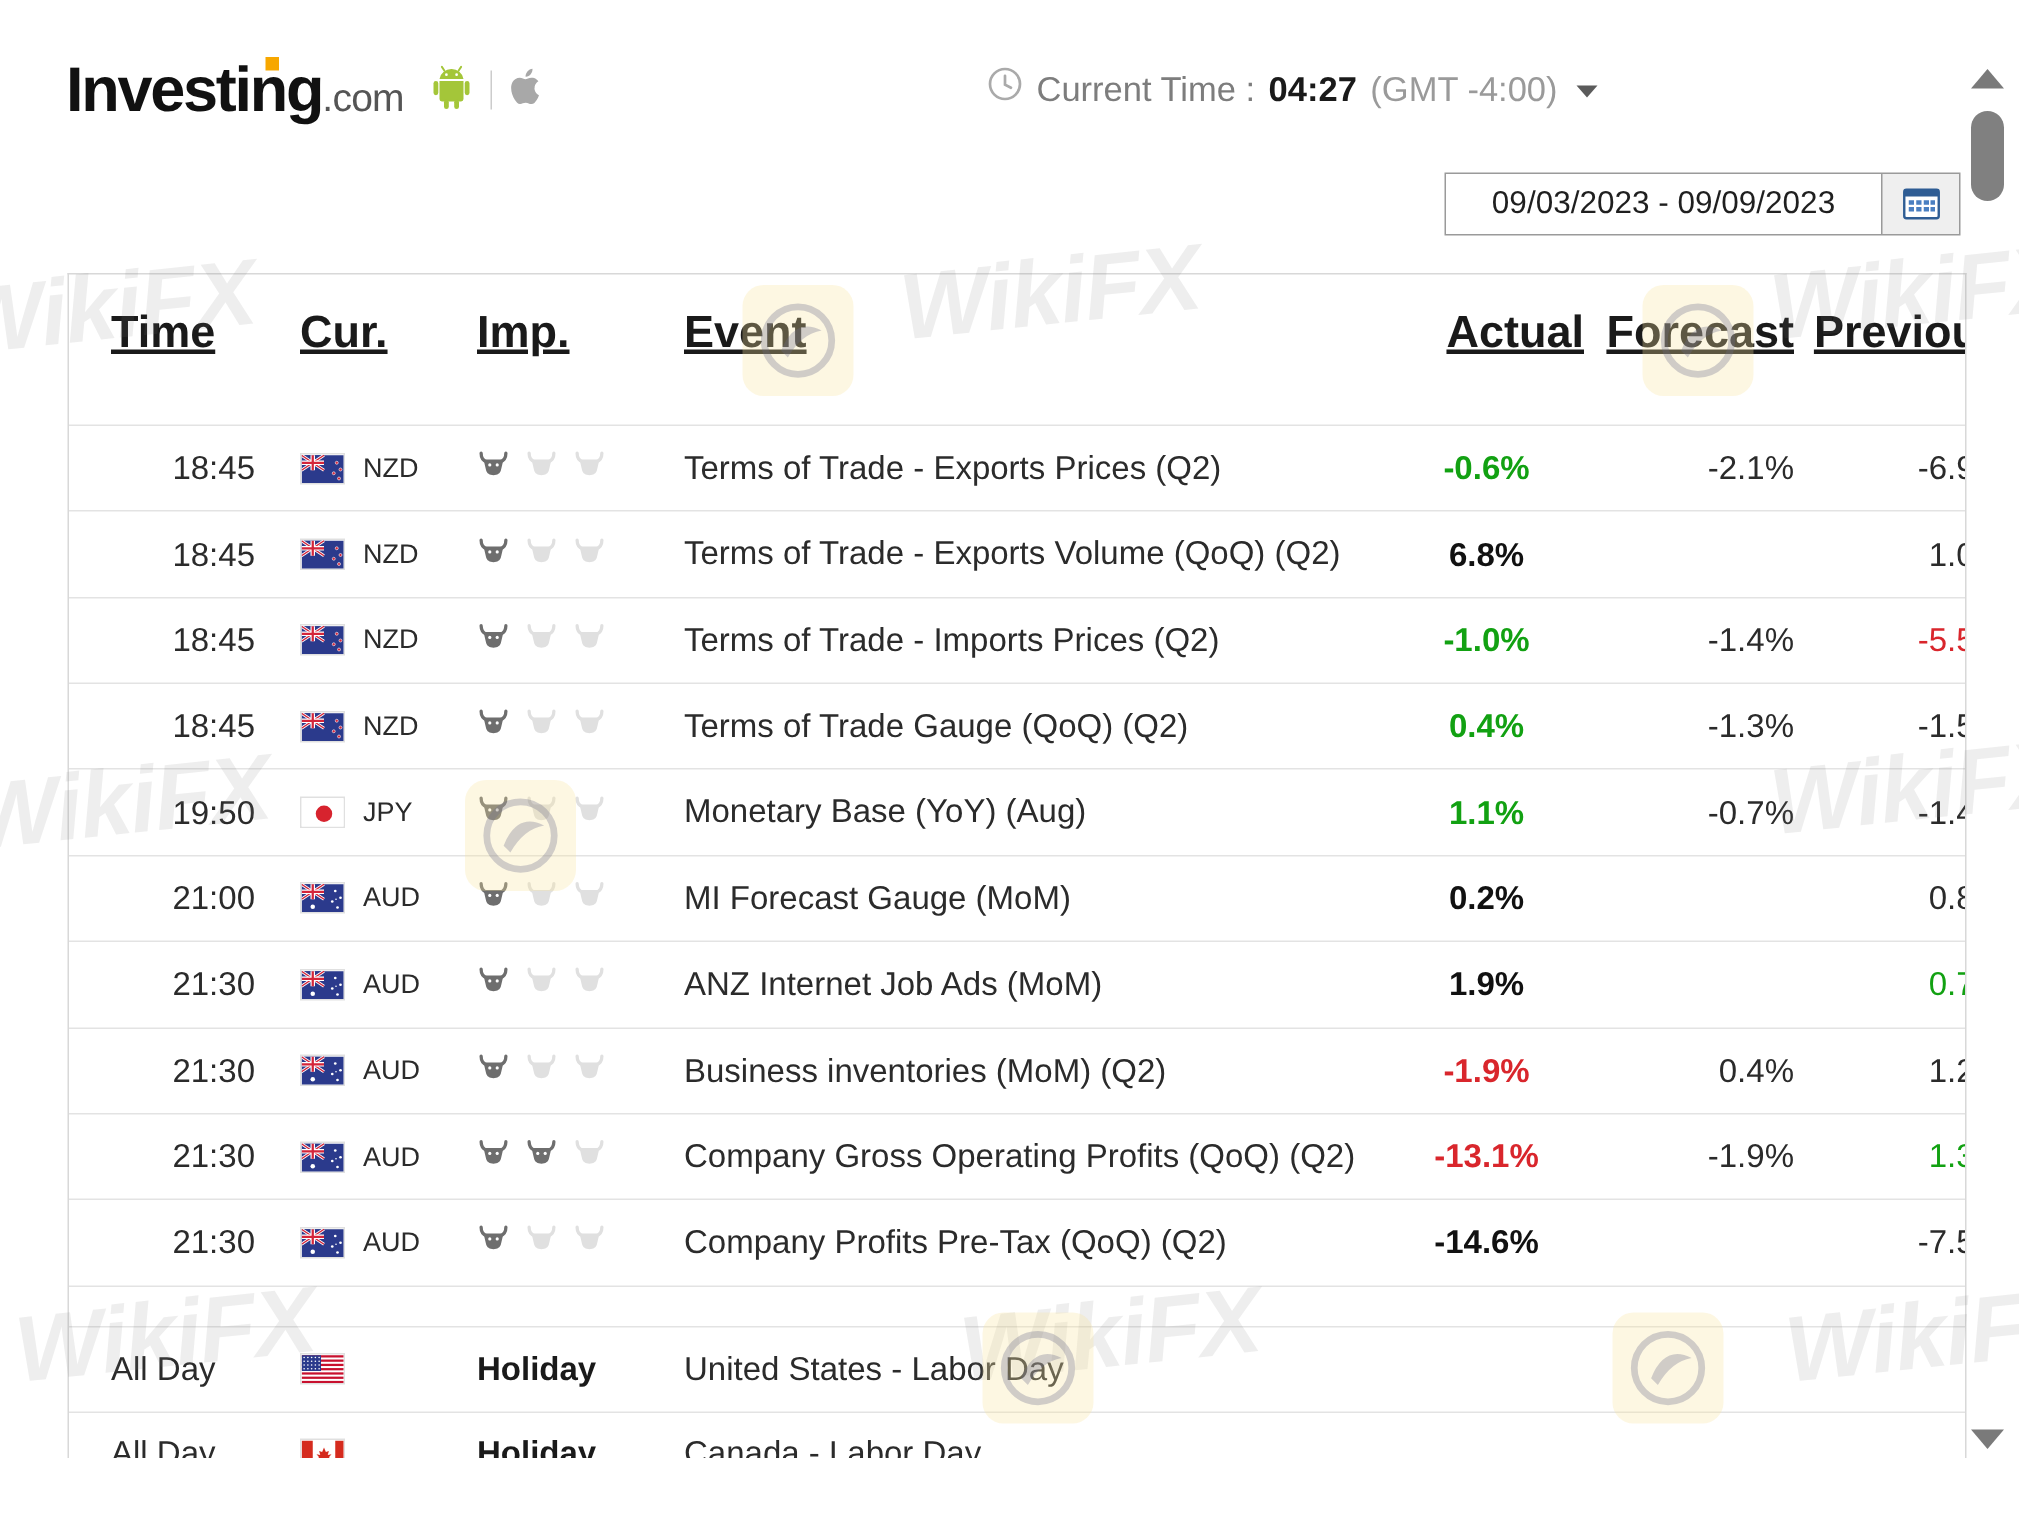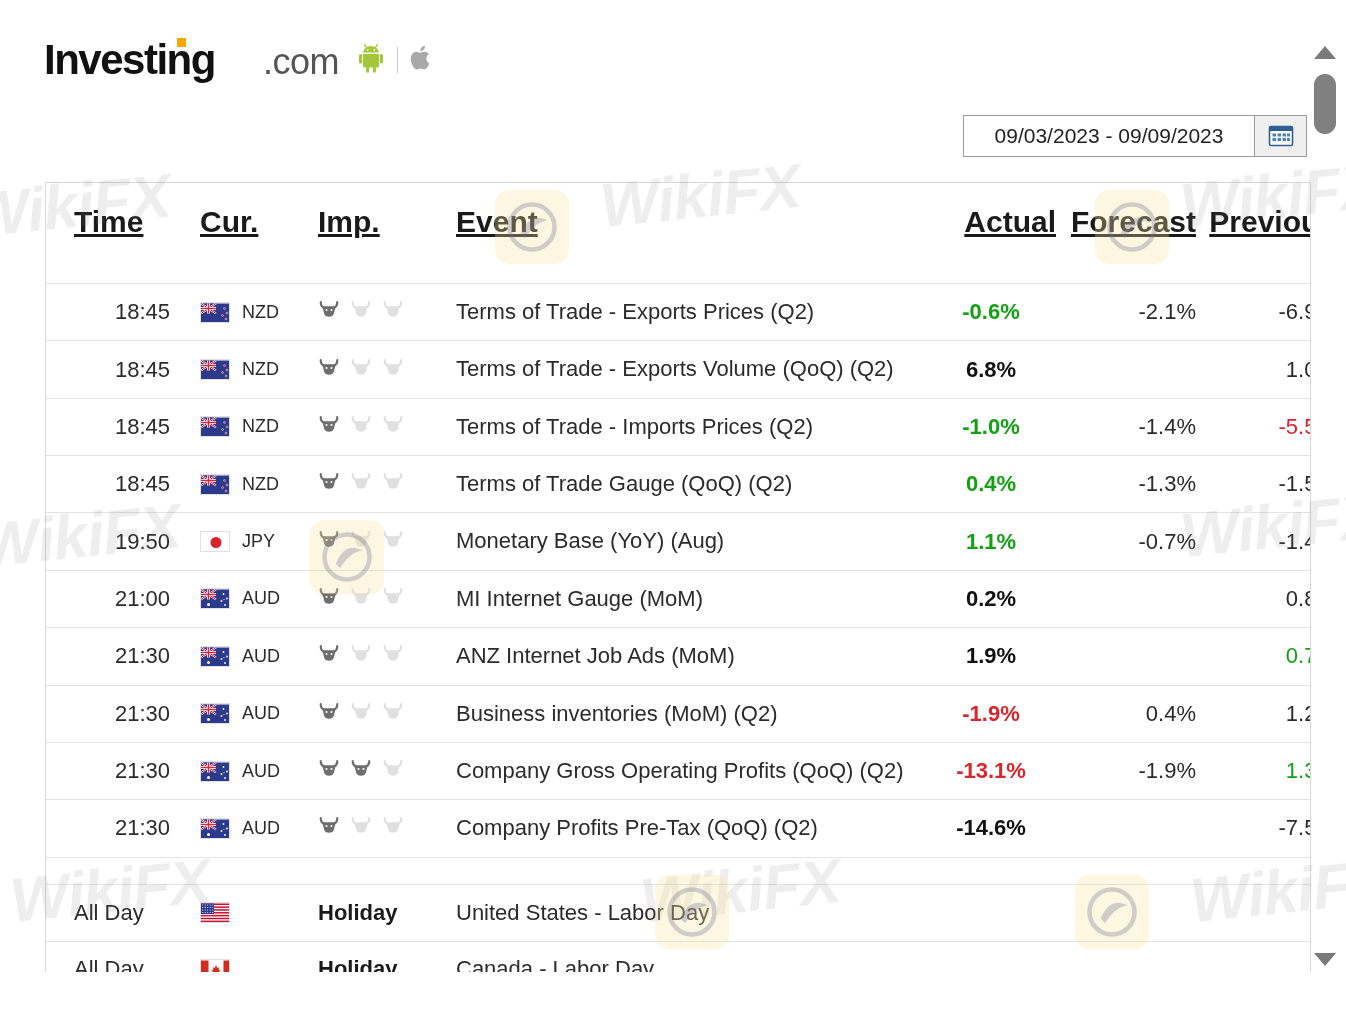--- a/index.html
+++ b/index.html
@@ -74,25 +74,24 @@
   }
   .logo-dot {
     position: absolute;
     left: 133px;
     top: 2px;
     width: 9px;
     height: 9px;
     background: #f7a700;
   }
   .logo-com {
-    font-size: 36px;
+    font-size: 26px;
     font-weight: normal;
     color: #555555;
     letter-spacing: -0.5px;
-    padding-left: 48px;
   }
   .store-icons {
     display: flex;
     align-items: center;
     margin-left: 18px;
     gap: 12px;
   }
   .store-sep {
     width: 1px;
     height: 26px;
@@ -341,20 +340,32 @@
         <span class="store-sep"></span>
         <span>
           <svg width="24" height="30" viewBox="0 0 24 30" aria-hidden="true">
             <path fill="#a8a8a8" d="M16.4 15.6c0-3 2.4-4.4 2.5-4.5-1.4-2-3.5-2.3-4.2-2.3-1.8-.2-3.5 1-4.4 1-0.9 0-2.3-1-3.8-1-2 0-3.8 1.1-4.8 2.9-2 3.6-.5 8.9 1.5 11.8 1 1.4 2.1 3 3.6 2.9 1.4-.1 2-.9 3.7-.9s2.2.9 3.8.9c1.6 0 2.5-1.4 3.5-2.8 1.1-1.6 1.5-3.2 1.5-3.3-.1 0-3-1.2-3-4.7z"></path>
             <path fill="#a8a8a8" d="M13.8 6.5c.8-1 1.3-2.3 1.2-3.7-1.2 0-2.6.8-3.4 1.8-.7.9-1.4 2.3-1.2 3.6 1.3.1 2.6-.7 3.4-1.7z"></path>
           </svg>
         </span>
       </div>
     </div>
 
+    <div class="current-time">
+      <span>
+        <svg width="24" height="24" viewBox="0 0 24 24" aria-hidden="true">
+          <circle cx="12" cy="12" r="10" fill="none" stroke="#aaaaaa" stroke-width="1.8"></circle>
+          <path d="M12 6.5v6l4 2" fill="none" stroke="#aaaaaa" stroke-width="1.8" stroke-linecap="round"></path>
+        </svg>
+      </span>
+      <span class="ct-label">Current Time :</span>
+      <span class="ct-value">04:27</span>
+      <span class="ct-gmt">(GMT -4:00)</span>
+      <span class="caret-down"></span>
+    </div>
 
     <div class="date-row">
       <div class="date-value">09/03/2023 - 09/09/2023</div>
       <div class="cal-btn">
         <svg width="26" height="24" viewBox="0 0 26 24" aria-hidden="true">
           <rect x="1.5" y="2.5" width="23" height="19" rx="1.5" fill="#ffffff" stroke="#2f5d94" stroke-width="1.6"></rect>
           <rect x="1.5" y="2.5" width="23" height="4.5" fill="#2f5d94"></rect>
           <g fill="#4a7fc1">
             <rect x="4.5" y="9.5" width="3.5" height="3"></rect>
               <rect x="9.5" y="9.5" width="3.5" height="3"></rect>
@@ -639,21 +650,21 @@
                 <span><svg viewBox="0 0 24 20" width="22" height="19" aria-hidden="true">
                     <path d="M3 2c0 4 2 5.5 4 6.2M21 2c0 4-2 5.5-4 6.2" stroke="#e0e0e0" stroke-width="2.4" fill="none" stroke-linecap="round"></path>
                     <path d="M6.2 6.5h11.6c.8 0 1.3.7 1.1 1.5l-1.5 6.4c-.5 2.2-2.6 3.6-5.4 3.6s-4.9-1.4-5.4-3.6L5.1 8c-.2-.8.3-1.5 1.1-1.5z" fill="#e0e0e0"></path>
                   </svg></span>
                 <span><svg viewBox="0 0 24 20" width="22" height="19" aria-hidden="true">
                     <path d="M3 2c0 4 2 5.5 4 6.2M21 2c0 4-2 5.5-4 6.2" stroke="#e0e0e0" stroke-width="2.4" fill="none" stroke-linecap="round"></path>
                     <path d="M6.2 6.5h11.6c.8 0 1.3.7 1.1 1.5l-1.5 6.4c-.5 2.2-2.6 3.6-5.4 3.6s-4.9-1.4-5.4-3.6L5.1 8c-.2-.8.3-1.5 1.1-1.5z" fill="#e0e0e0"></path>
                   </svg></span>
               </div>
             </td>
-            <td class="col-event">MI Internet Gauge (MoM)</td>
+            <td class="col-event">MI Forecast Gauge (MoM)</td>
             <td class="col-actual val-black">0.2%</td>
             <td class="col-fore"></td>
             <td class="col-prev ">0.8%</td>
           </tr>
           <tr>
             <td class="col-time">21:30</td>
             <td class="col-cur">
               <div class="cur-cell">
                 <span class="flag"><svg viewBox="0 0 60 40" width="30" height="21">
                     <rect width="60" height="40" fill="#2b3a8c"></rect>

